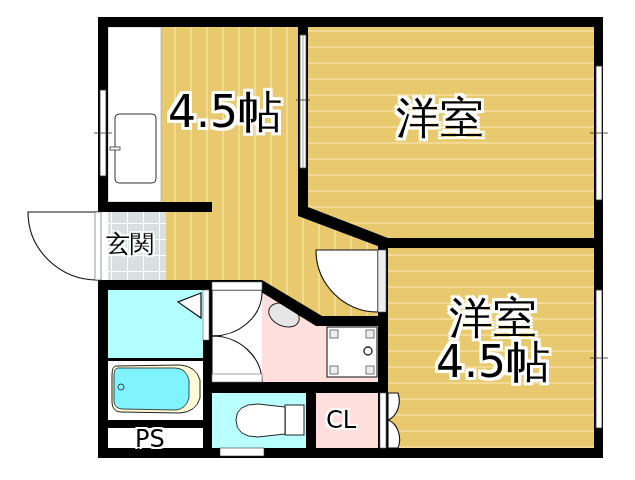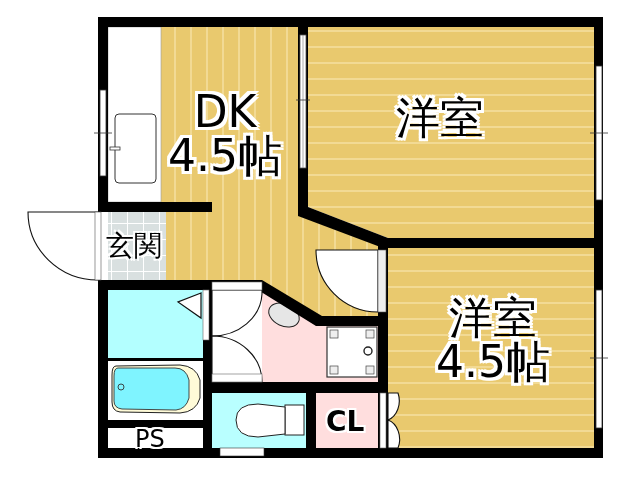--- a/index.html
+++ b/index.html
@@ -5,21 +5,21 @@
   html,body{margin:0;padding:0;background:#ffffff;}
   body{width:635px;height:480px;position:relative;overflow:hidden;font-family:"DejaVu Sans",sans-serif;}
   #plan{position:absolute;left:0;top:0;width:635px;height:480px;}
   .room-label{position:absolute;text-align:center;color:#000;font-family:"DejaVu Sans",sans-serif;
     text-shadow:
       -3px -3px 0 #fff, 3px -3px 0 #fff, -3px 3px 0 #fff, 3px 3px 0 #fff,
       0 -3px 0 #fff, 0 3px 0 #fff, -3px 0 0 #fff, 3px 0 0 #fff;
     line-height:1.0;pointer-events:none;}
   .room-label .ln{display:block;white-space:nowrap;}
   .big .ln{font-size:44px;}
-  .small-label{position:absolute;color:#000;font-size:28px;line-height:1;white-space:nowrap;
+  .small-label{position:absolute;color:#000;font-size:24px;line-height:1;white-space:nowrap;
     text-shadow:-2px -2px 0 #fff,2px -2px 0 #fff,-2px 2px 0 #fff,2px 2px 0 #fff;}
 </style>
 </head>
 <body>
 
 <svg id="plan" viewBox="0 0 635 480" width="635" height="480" xmlns="http://www.w3.org/2000/svg">
   <defs>
     <pattern id="woodV" patternUnits="userSpaceOnUse" width="16" height="16">
       <rect width="16" height="16" fill="#e9c96e"></rect>
       <line x1="15" y1="0" x2="15" y2="16" stroke="#f6e2a4" stroke-width="1.4"></line>
@@ -145,25 +145,24 @@
     <rect x="212" y="374" width="50" height="8" fill="#fff" stroke="#666" stroke-width="0.6"></rect>
     <rect x="203" y="290" width="6" height="50" fill="#fff" stroke="#666" stroke-width="0.6"></rect>
 
     <path d="M388,393 L398,393 A16,20 0 0 1 388,420 Z"></path>
     <path d="M388,420 A16,20 0 0 1 398,448 L388,448 Z"></path>
     <rect x="380" y="393" width="6" height="55" fill="#fff" stroke="#666" stroke-width="0.6"></rect>
   </g>
 </svg>
 
 <div class="room-label big" style="left:160px;top:90px;width:130px;">
-  <span class="ln">DK</span>
   <span class="ln">4.5帖</span>
 </div>
 <div class="room-label big" style="left:370px;top:96px;width:140px;">
   <span class="ln">洋室</span>
 </div>
 <div class="room-label big" style="left:418px;top:296px;width:150px;">
   <span class="ln">洋室</span>
   <span class="ln">4.5帖</span>
 </div>
 <div class="small-label" style="left:106px;top:232px;">玄関</div>
-<div class="small-label" style="left:326px;top:408px;font-weight:bold;">CL</div>
+<div class="small-label" style="left:326px;top:408px;">CL</div>
 <div class="small-label" style="left:135px;top:427px;font-size:24px;">PS</div>
 
 </body></html>

